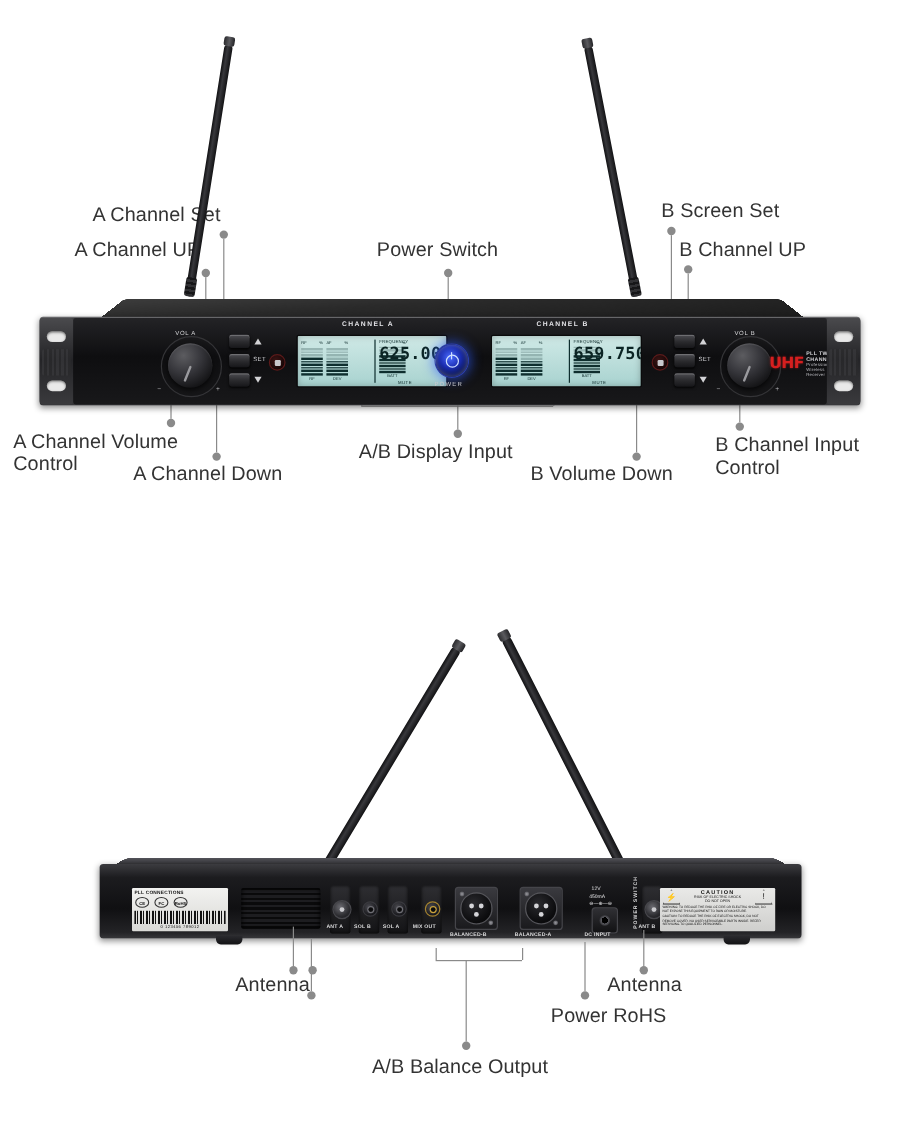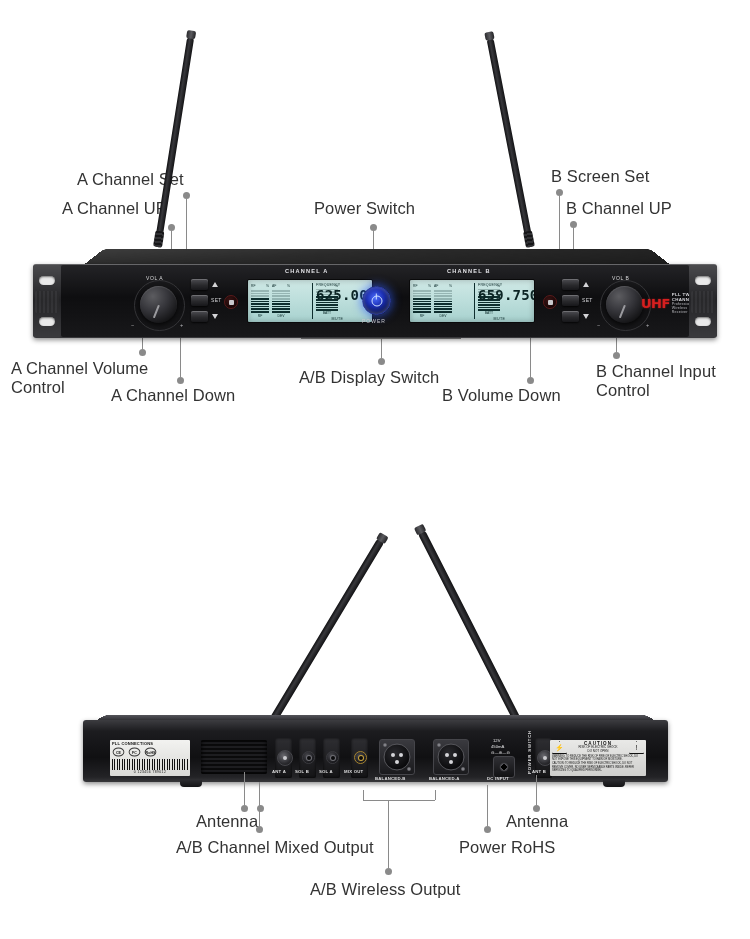--- a/index.html
+++ b/index.html
@@ -197,21 +197,21 @@
 <div class="stage">
 
   <div class="lbl" style="left:77px;top:170px;">A Channel Set</div>
   <div class="lbl" style="left:62px;top:199px;">A Channel UP</div>
   <div class="lbl" style="left:314px;top:199px;">Power Switch</div>
   <div class="lbl" style="left:551px;top:167px;">B Screen Set</div>
   <div class="lbl" style="left:566px;top:199px;">B Channel UP</div>
   <div class="lbl" style="left:11px;top:359px;">A Channel Volume
 Control</div>
   <div class="lbl" style="left:111px;top:386px;">A Channel Down</div>
-  <div class="lbl" style="left:299px;top:368px;">A/B Display Switch</div>
+  <div class="lbl" style="left:299px;top:368px;">A/B Display Input</div>
   <div class="lbl" style="left:442px;top:386px;">B Volume Down</div>
   <div class="lbl" style="left:596px;top:362px;">B Channel Input
 Control</div>
 
   <div class="dot" style="left:183px;top:192px;"></div>
   <div class="ln" style="left:186px;top:199px;height:102px;"></div>
   <div class="lnh" style="left:186px;top:301px;width:18px;"></div>
 
   <div class="dot" style="left:168px;top:224px;"></div>
   <div class="ln" style="left:171px;top:231px;height:60px;"></div>
@@ -541,22 +541,21 @@
         <div class="fineprint">WARNING: TO REDUCE THE RISK OF FIRE OR ELECTRIC SHOCK, DO NOT EXPOSE THIS EQUIPMENT TO RAIN OR MOISTURE.</div>
         <div class="fineprint">CAUTION: TO REDUCE THE RISK OF ELECTRIC SHOCK, DO NOT REMOVE COVER. NO USER SERVICEABLE PARTS INSIDE. REFER SERVICING TO QUALIFIED PERSONNEL.</div>
       </div>
 
       <div class="foot" style="left:97px;"></div>
       <div class="foot" style="left:520px;"></div>
     </div>
   </div>
 
   <div class="lbl" style="left:196px;top:812px;">Antenna</div>
-  <div class="lbl" style="left:176px;top:838px;">A/B Channel Mixed Output</div>
-  <div class="lbl" style="left:310px;top:880px;">A/B Wireless Output</div>
+  <div class="lbl" style="left:310px;top:880px;">A/B Balance Output</div>
   <div class="lbl" style="left:459px;top:838px;">Power RoHS</div>
   <div class="lbl" style="left:506px;top:812px;">Antenna</div>
 
   <div class="dot" style="left:256px;top:826px;"></div>
   <div class="ln" style="left:259px;top:782px;height:44px;"></div>
 
   <div class="dot" style="left:257px;top:805px;"></div>
 
   <div class="ln" style="left:260px;top:770px;height:0px;"></div>
   <div class="dot" style="left:241px;top:805px;"></div>

